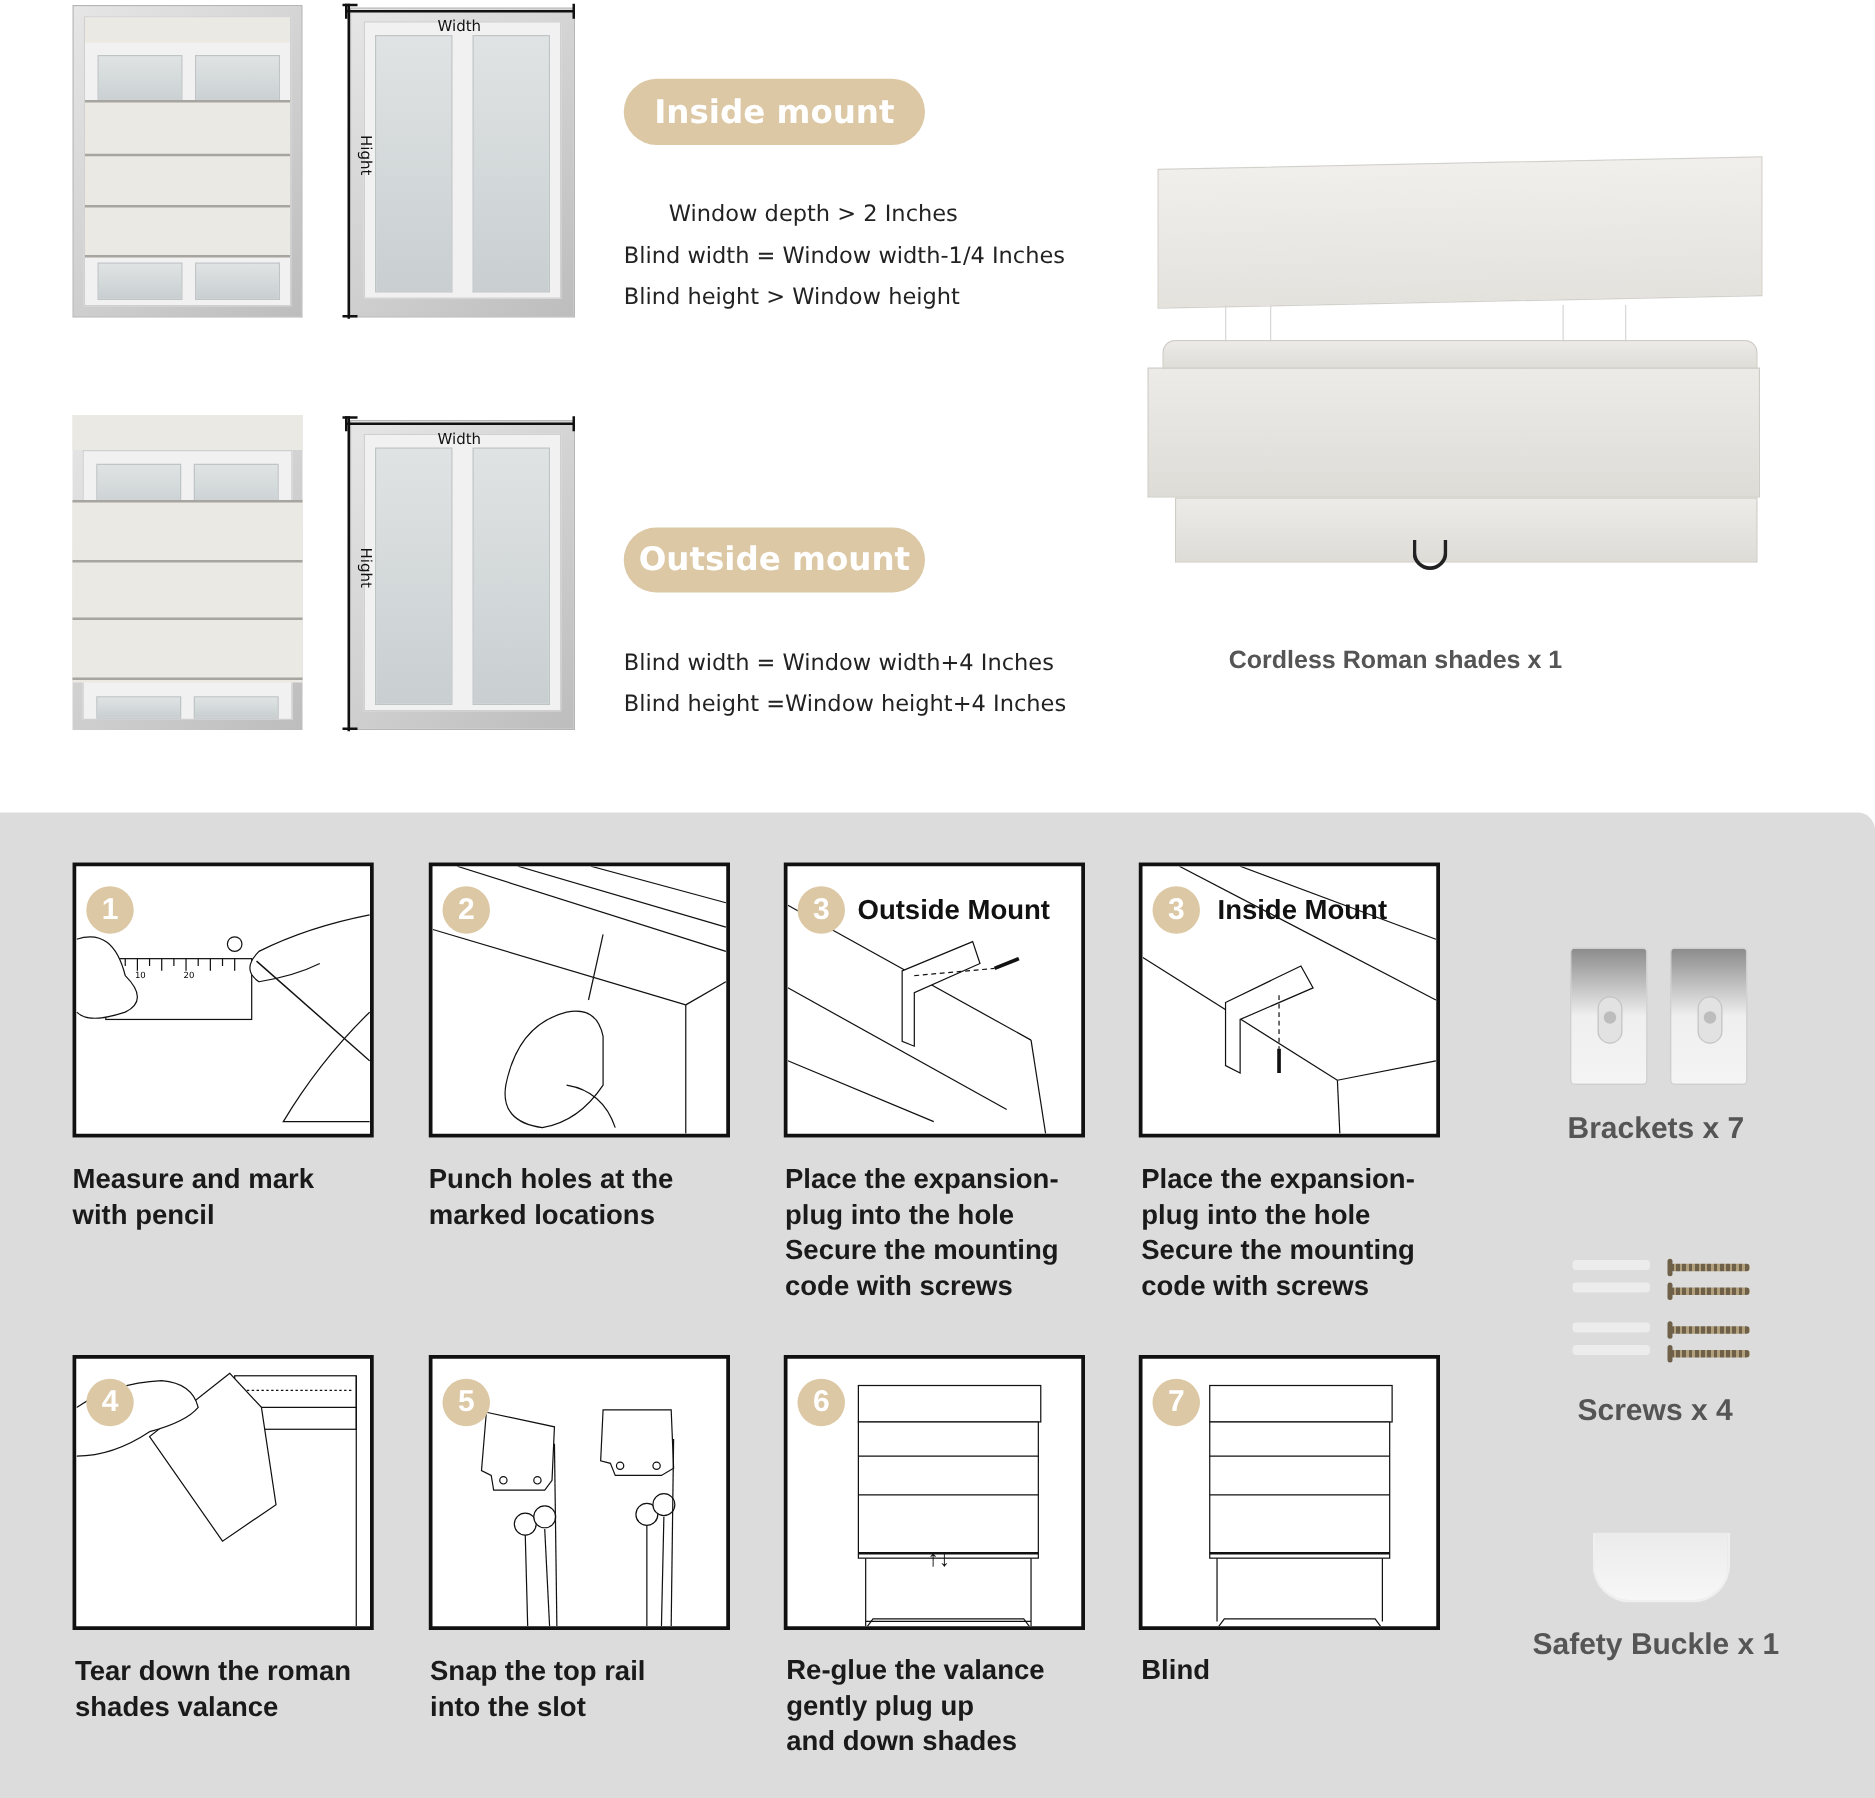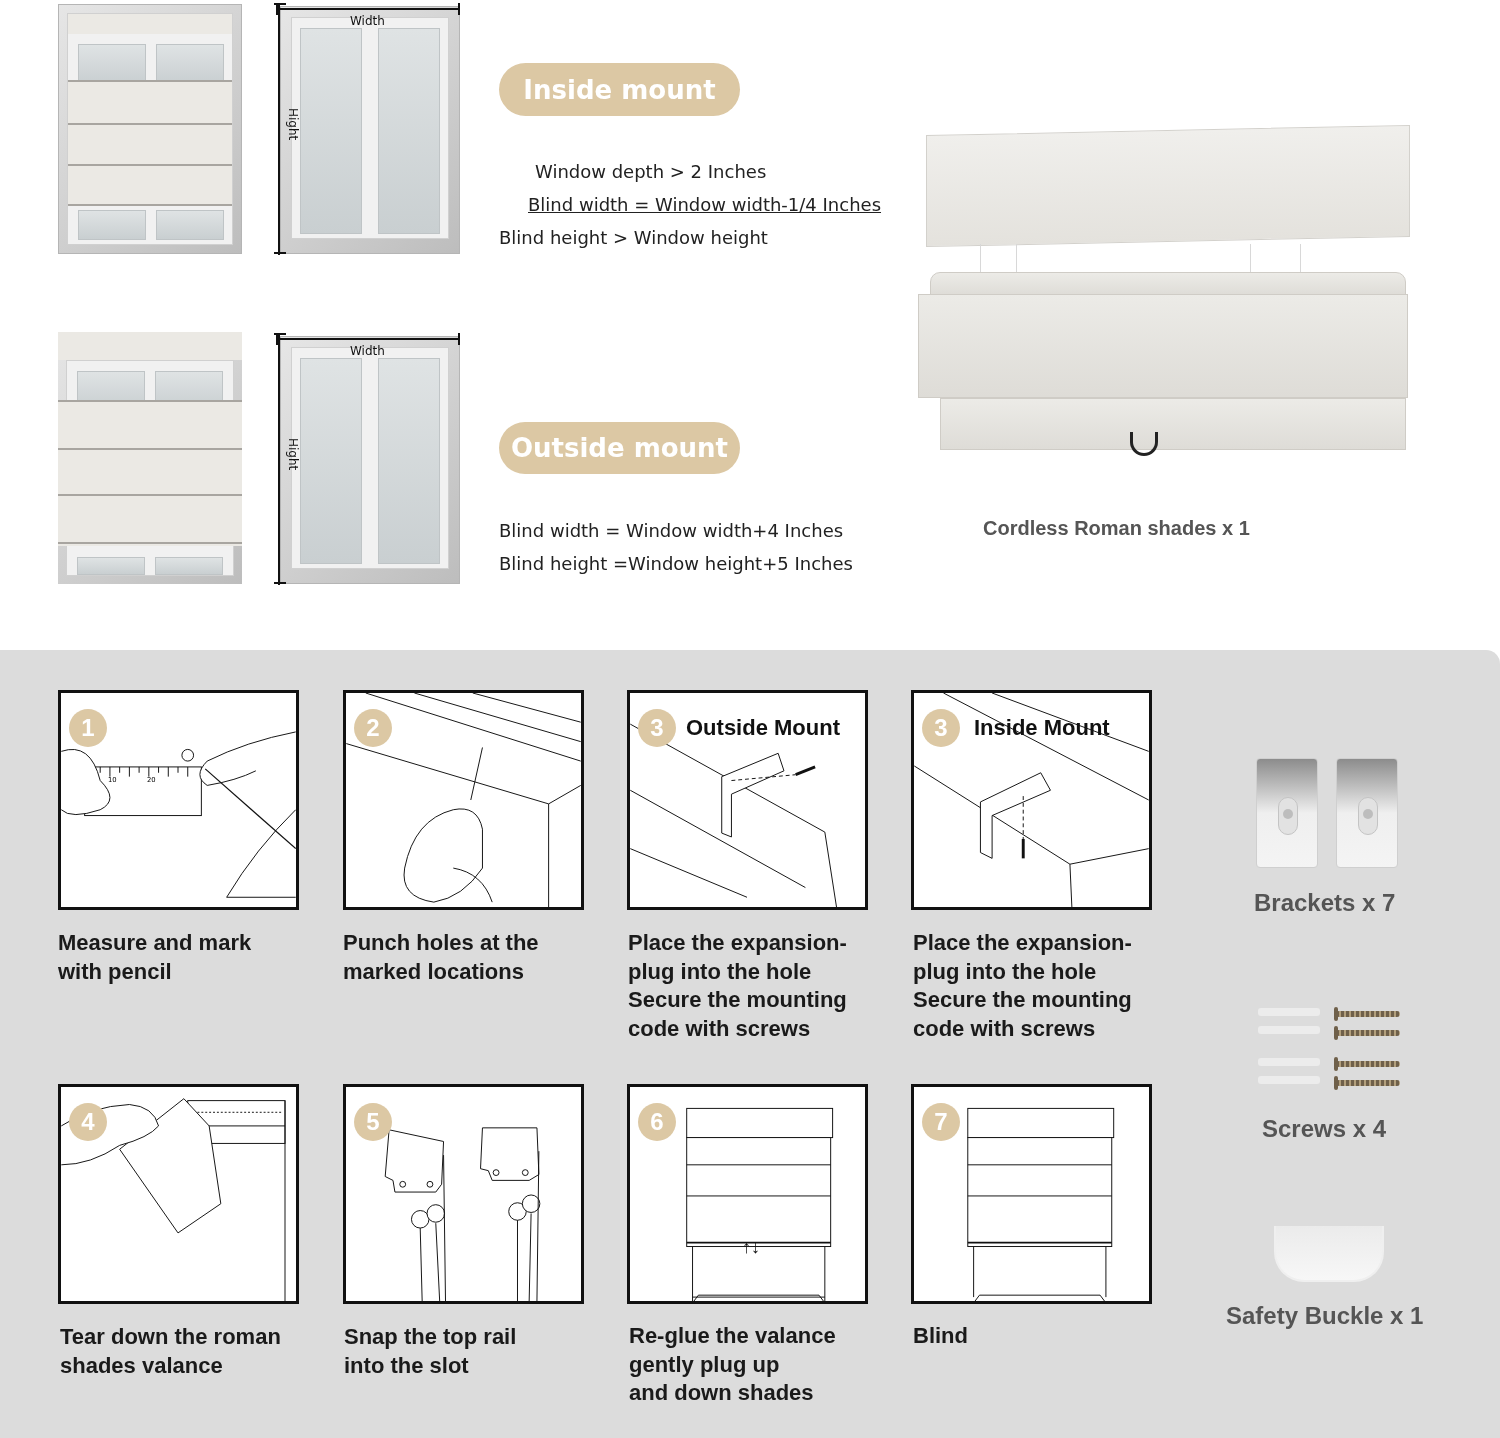--- a/index.html
+++ b/index.html
@@ -73,21 +73,21 @@
 <div class="tick-v" style="left:276px;top:3px;"></div>
 <div class="tick-v" style="left:458px;top:3px;"></div>
 <div class="dim-v" style="left:278px;top:3px;height:252px;"></div>
 <div class="tick-h" style="left:274px;top:3px;"></div>
 <div class="tick-h" style="left:274px;top:252px;"></div>
 <div class="dim-label" style="left:350px;top:14px;">Width</div>
 <div class="dim-label vert" style="left:300px;top:108px;">Hight</div>
 
 <div class="pill" style="left:499px;top:63px;width:241px;height:53px;">Inside mount</div>
 <div class="spec" style="left:499px;top:155px;margin-left:36px;">Window depth &gt; 2 Inches</div>
-<div class="spec" style="left:528px;top:188px;text-decoration:underline;">Blind width = Window width-1/4 Inches</div>
+<div class="spec" style="left:499px;top:188px;">Blind width = Window width-1/4 Inches</div>
 <div class="spec" style="left:499px;top:221px;">Blind height &gt; Window height</div>
 
 <div class="win" style="left:58px;top:332px;width:184px;height:252px;border:none;">
   <div class="inner" style="left:8px;right:8px;top:28px;bottom:8px;">
     <div class="pane" style="left:10px;top:10px;width:68px;height:38px;"></div>
     <div class="pane" style="left:88px;top:10px;width:68px;height:38px;"></div>
     <div class="pane" style="left:10px;top:196px;width:68px;height:18px;"></div>
     <div class="pane" style="left:88px;top:196px;width:68px;height:18px;"></div>
   </div>
   <div class="shade" style="left:0;right:0;top:0;height:28px;"></div>
@@ -109,21 +109,21 @@
 <div class="tick-v" style="left:276px;top:333px;"></div>
 <div class="tick-v" style="left:458px;top:333px;"></div>
 <div class="dim-v" style="left:278px;top:333px;height:252px;"></div>
 <div class="tick-h" style="left:274px;top:333px;"></div>
 <div class="tick-h" style="left:274px;top:582px;"></div>
 <div class="dim-label" style="left:350px;top:344px;">Width</div>
 <div class="dim-label vert" style="left:300px;top:438px;">Hight</div>
 
 <div class="pill" style="left:499px;top:422px;width:241px;height:52px;">Outside mount</div>
 <div class="spec" style="left:499px;top:514px;">Blind width = Window width+4 Inches</div>
-<div class="spec" style="left:499px;top:547px;">Blind height =Window height+5 Inches</div>
+<div class="spec" style="left:499px;top:547px;">Blind height =Window height+4 Inches</div>
 
 <div>
   <div class="valance" style="left:926px;top:130px;width:484px;height:112px;transform:skewY(-1.2deg);"></div>
   <div class="string" style="left:980px;top:244px;height:30px;"></div>
   <div class="string" style="left:1016px;top:244px;height:30px;"></div>
   <div class="string" style="left:1250px;top:244px;height:30px;"></div>
   <div class="string" style="left:1300px;top:244px;height:30px;"></div>
   <div class="shade-body" style="left:930px;top:272px;width:476px;height:24px;border-radius:10px 10px 0 0;"></div>
   <div class="shade-body" style="left:918px;top:294px;width:490px;height:104px;"></div>
   <div class="shade-body" style="left:940px;top:398px;width:466px;height:52px;"></div>

